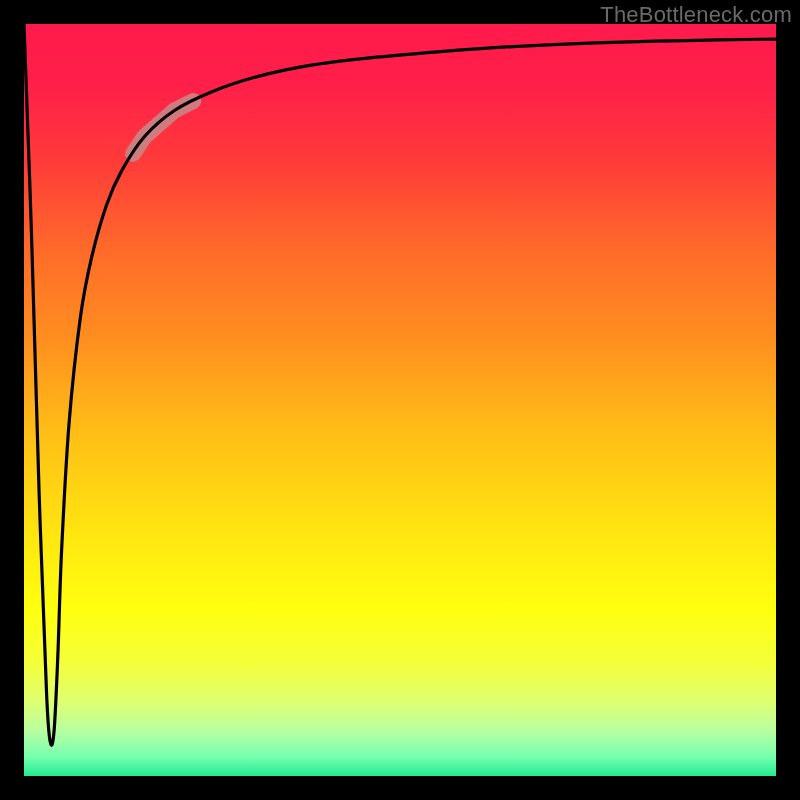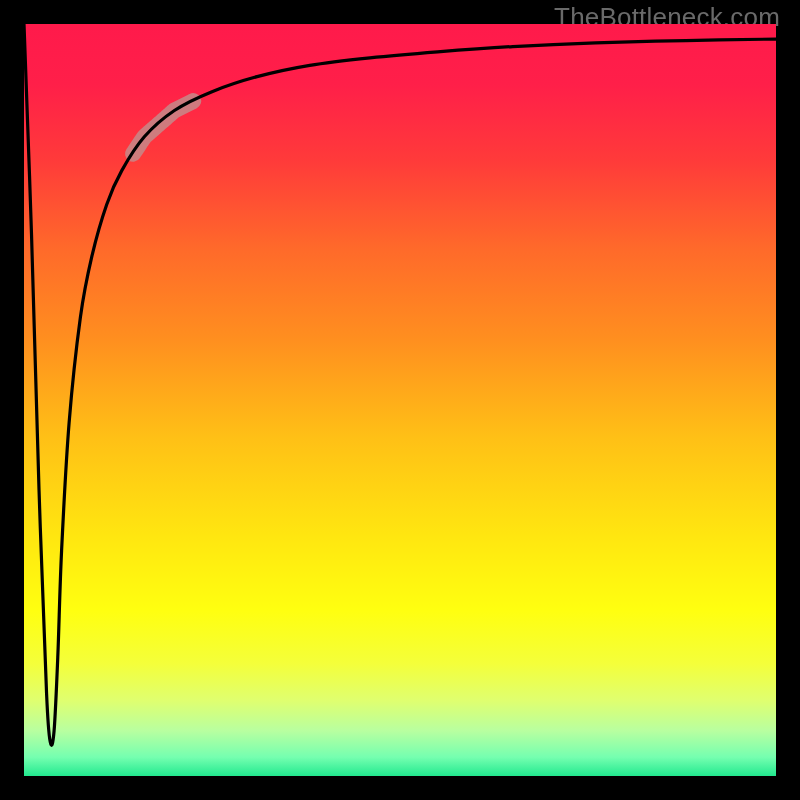--- a/index.html
+++ b/index.html
@@ -24,23 +24,23 @@
     height: 752px;
     overflow: hidden;
   }
   .gradient {
     position: absolute;
     inset: 0;
   }
   .attribution {
     position: absolute;
     top: 2px;
-    right: 20px;
+    right: 8px;
     color: #6a6a6a;
-    font-size: 26px;
+    font-size: 22px;
     font-weight: 500;
     letter-spacing: 0.2px;
   }
   svg.curve {
     position: absolute;
     inset: 0;
   }
 </style>
 </head>
 <body>

